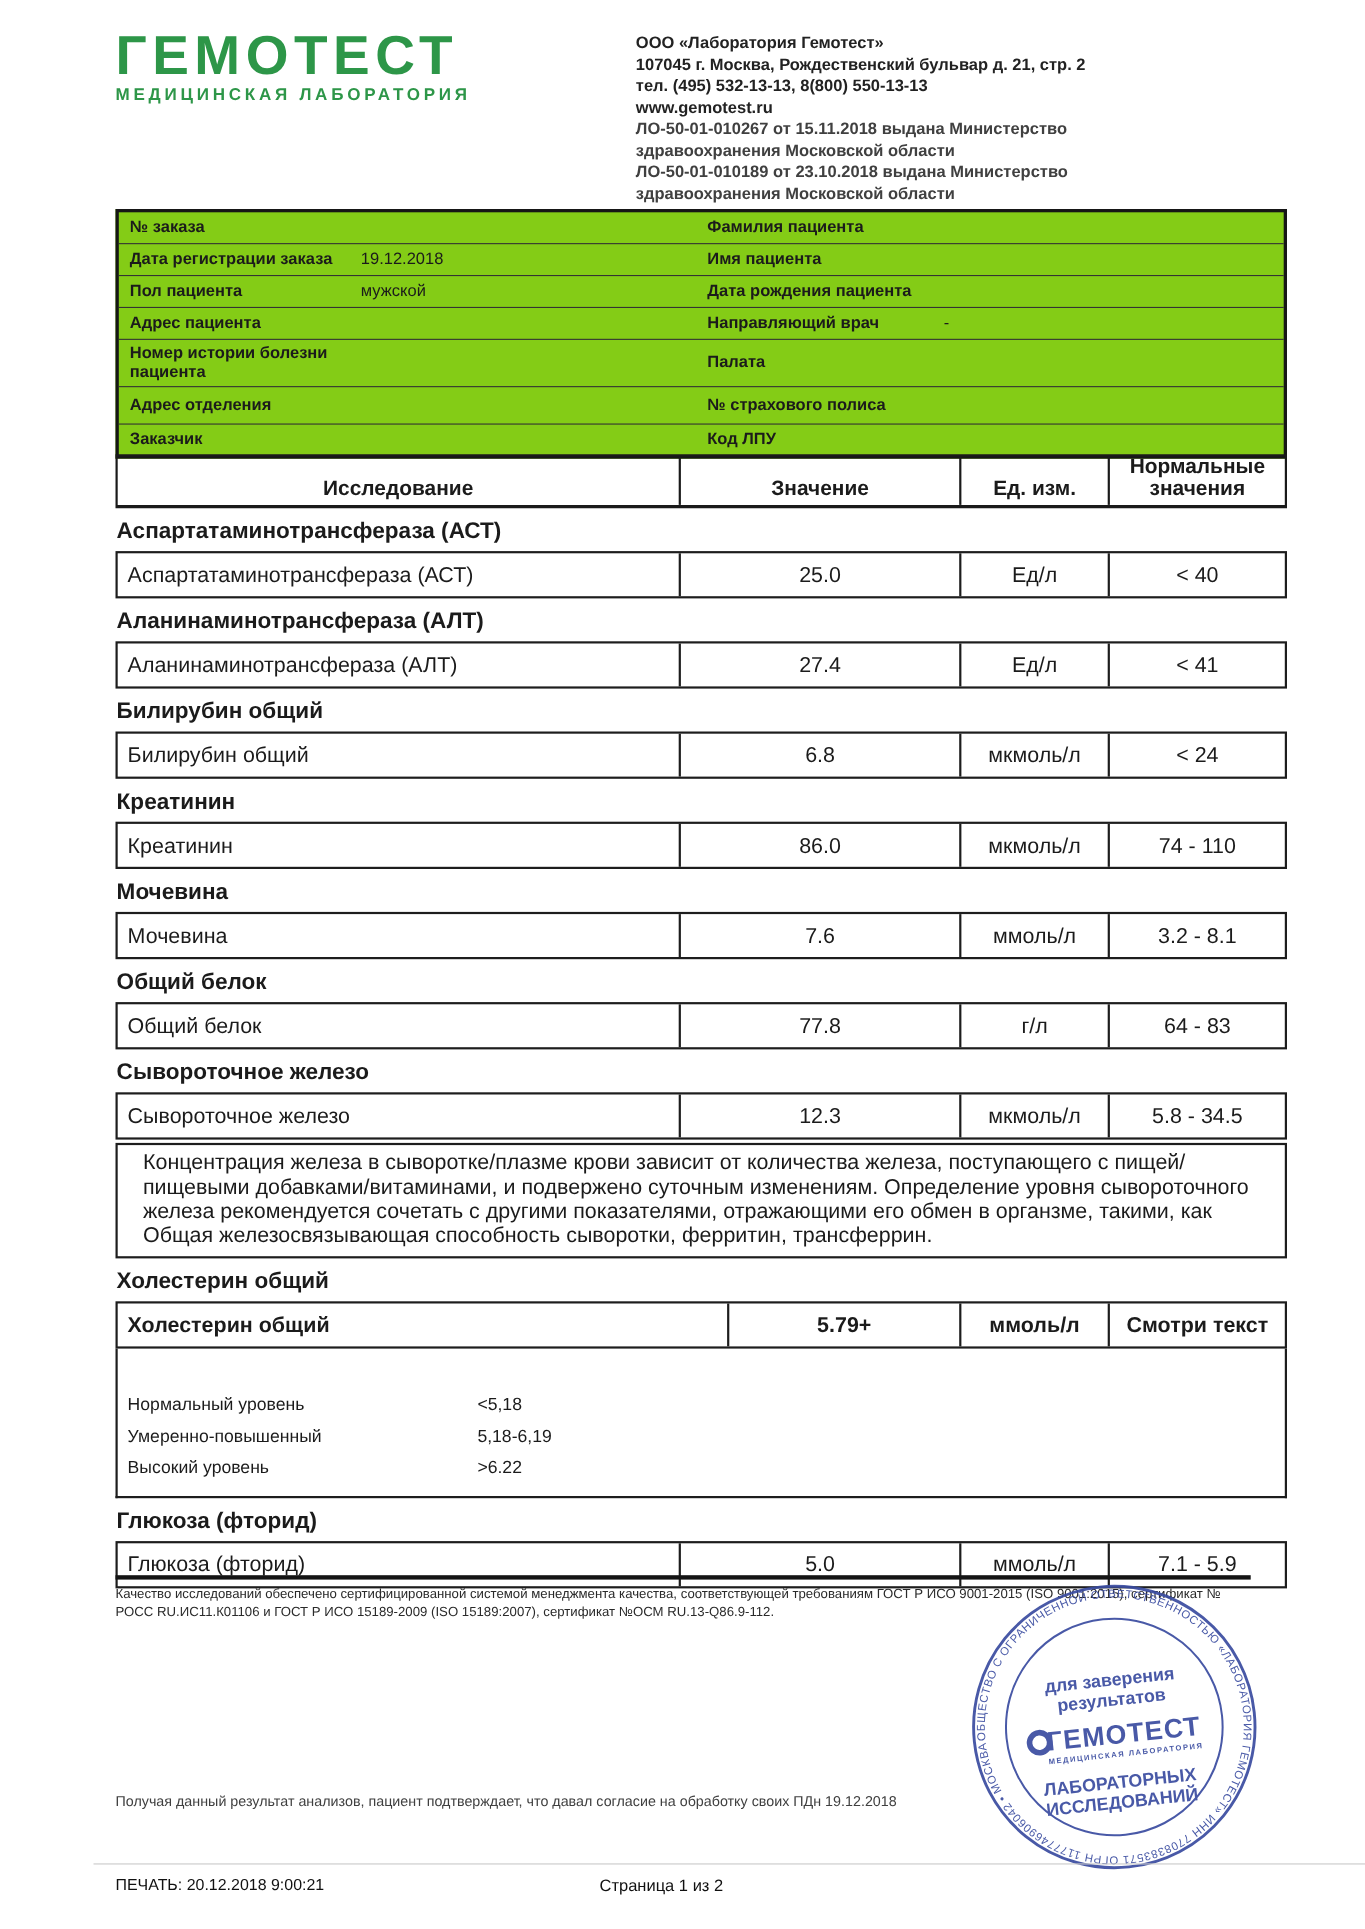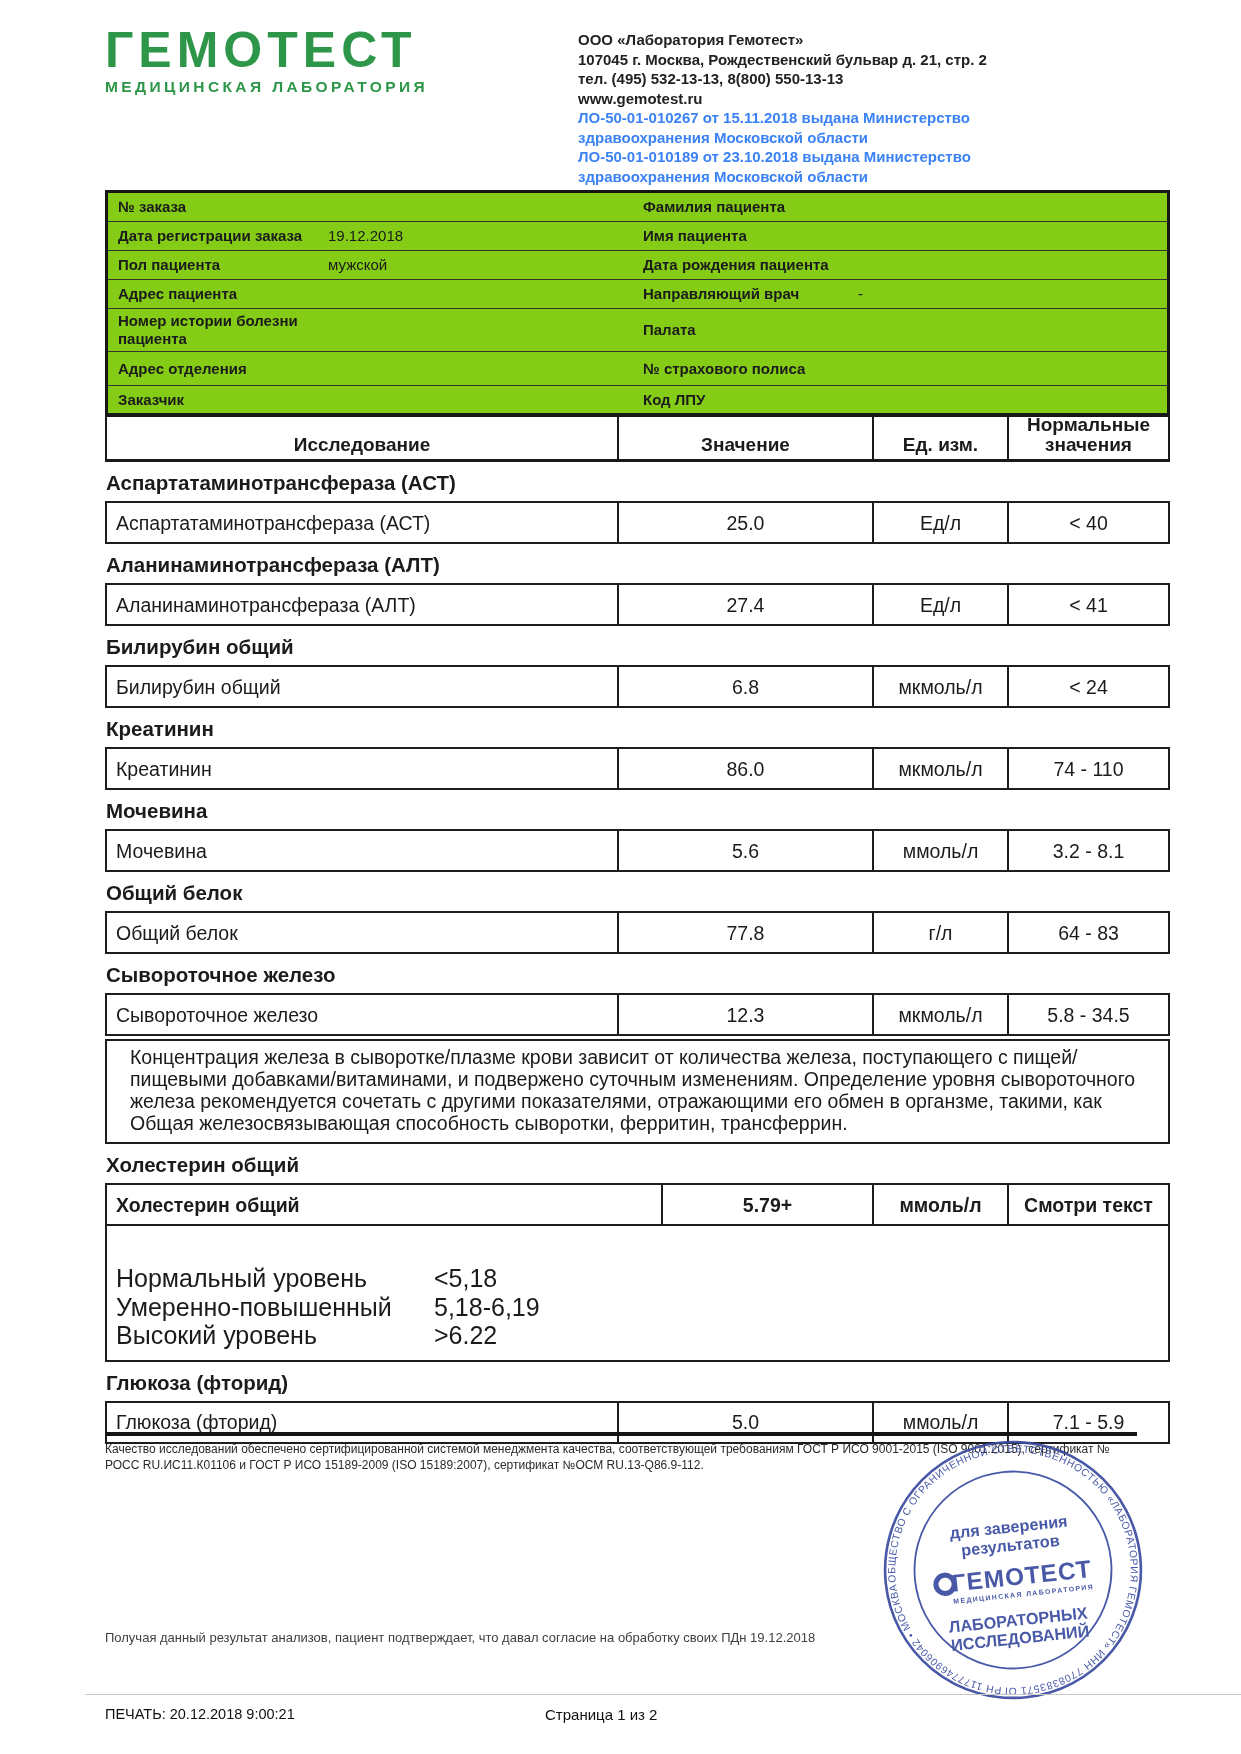--- a/index.html
+++ b/index.html
@@ -5,21 +5,21 @@
   html,body{margin:0;padding:0;background:#ffffff;}
   .page{
     position:relative;width:1241px;height:1754px;background:#fff;overflow:hidden;
     font-family:"Liberation Sans", sans-serif;color:#1b1b1b;text-decoration:underline;
   }
   
   .logo{position:absolute;left:105px;top:24px;color:#2D9648;}
   .logo-main{font-size:50px;font-weight:800;letter-spacing:5px;line-height:52px;font-stretch:expanded;}
   .logo-tag{font-size:15.5px;font-weight:bold;letter-spacing:3.4px;margin-top:2px;}
   .company{position:absolute;left:578px;top:30px;width:472px;font-size:15px;font-weight:bold;line-height:19.5px;color:#222;}
-  .company .lic{color:#3b82f6;}
+  .company .lic{color:#404040;}
   
   .patient-table{
     position:absolute;left:105px;top:190px;width:1065px;
     border:3px solid #161616;box-sizing:border-box;background:#84cc16;
   }
   .p-row{display:grid;grid-template-columns:220px 305px 225px 315px;min-height:28px;border-bottom:1px solid #333;align-items:center;}
   .p-row:last-child{border-bottom:none;}
   .p-row.tall{min-height:42px;}
   .p-row.med{min-height:33px;}
   .p-cell{font-size:15px;line-height:18px;padding:3px 4px 3px 10px;}
@@ -43,21 +43,21 @@
   .rcell.test{justify-content:flex-start;padding-left:9px;}
   .rcell.b{border-left:2px solid #1d1d1d;}
   .note-box{
     border:2px solid #1d1d1d;margin-top:3px;padding:5px 18px 8px 23px;
     font-size:19.5px;line-height:22px;box-sizing:border-box;
   }
   .levels-box{
     border:2px solid #1d1d1d;border-top:none;min-height:122px;box-sizing:border-box;
     padding:38px 10px 10px 9px;
   }
-  .level-line{font-size:25px;line-height:28.5px;}
+  .level-line{font-size:16px;line-height:28.5px;}
   .level-label{display:inline-block;width:318px;}
   
   .divider{position:absolute;left:105px;top:1432px;width:1032px;height:3.5px;background:#141414;}
   .cert{position:absolute;left:105px;top:1442px;width:1038px;font-size:12px;line-height:15.5px;color:#2a2a2a;}
   .consent{position:absolute;left:105px;top:1630px;font-size:13px;color:#404040;}
   .bottom-rule{position:absolute;left:85px;top:1694px;width:1156px;height:1px;background:#c9c9c9;}
   .print-line{position:absolute;left:105px;top:1706px;font-size:14.5px;color:#111;}
   .page-num{position:absolute;left:545px;top:1706px;font-size:15px;color:#111;}
   
   .stamp{position:absolute;left:873px;top:1436px;width:280px;height:268px;opacity:0.92;}
@@ -163,21 +163,21 @@
     <div class="result-row">
       <div class="rcell test">Креатинин</div>
       <div class="rcell b">86.0</div>
       <div class="rcell b">мкмоль/л</div>
       <div class="rcell b">74 - 110</div>
     </div>
 
     <div class="section-title">Мочевина</div>
     <div class="result-row">
       <div class="rcell test">Мочевина</div>
-      <div class="rcell b">5.6</div>
+      <div class="rcell b">7.6</div>
       <div class="rcell b">ммоль/л</div>
       <div class="rcell b">3.2 - 8.1</div>
     </div>
 
     <div class="section-title">Общий белок</div>
     <div class="result-row">
       <div class="rcell test">Общий белок</div>
       <div class="rcell b">77.8</div>
       <div class="rcell b">г/л</div>
       <div class="rcell b">64 - 83</div>

